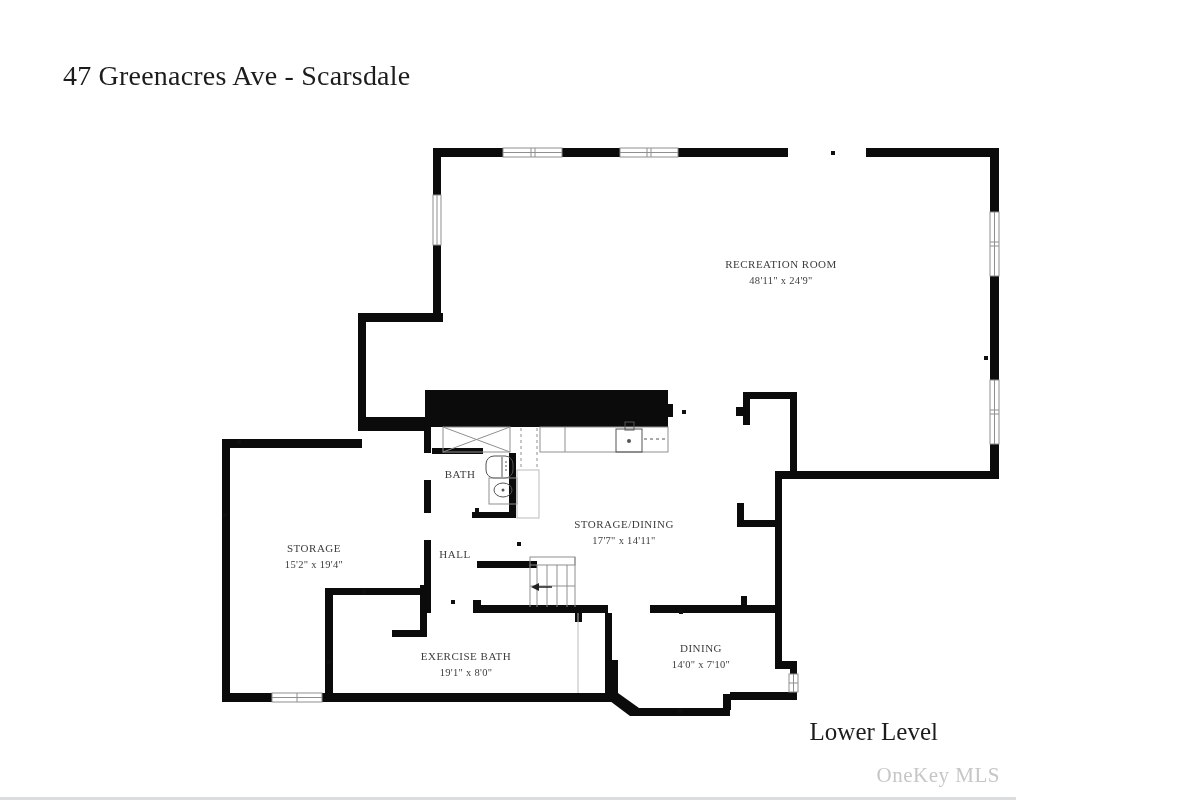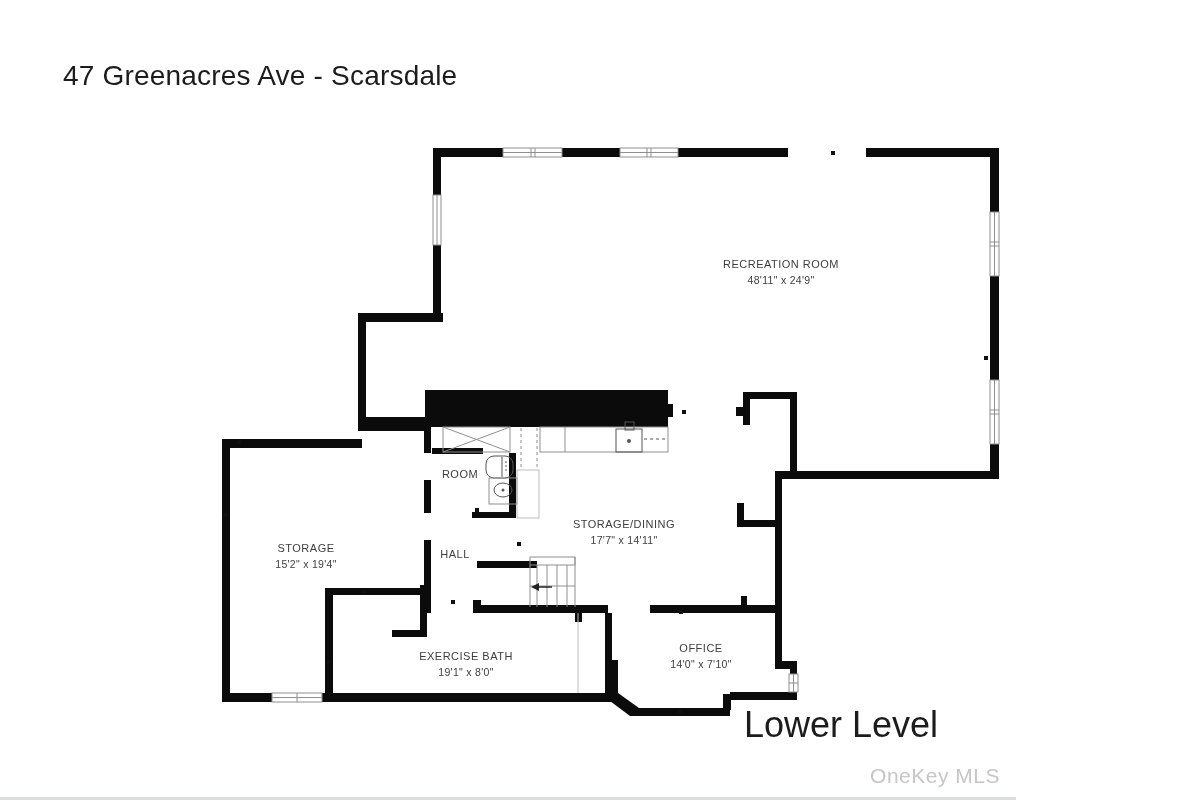--- a/index.html
+++ b/index.html
@@ -1,32 +1,32 @@
 <!DOCTYPE html>
 <html style="--wall: #0b0b0b; --line: #8f8f8f; --line-dark: #555555; --watermark: #c6c6c6;"><head>
 <meta charset="utf-8">
 <style>
   html,body{margin:0;padding:0;background:#ffffff;}
   .canvas{
     position:relative;width:1016px;height:800px;background:#ffffff;
-    overflow:hidden;font-family:Liberation Sans, sans-serif;
+    overflow:hidden;font-family:Liberation Serif, serif;
   }
   .plan-svg{position:absolute;left:0;top:0;}
   .page-title{
     position:absolute;left:63px;top:60px;font-size:28px;color:#1c1c1c;
     letter-spacing:.2px;
   }
   .room-label{
     position:absolute;transform:translateX(-50%);text-align:center;
     color:#3d3d3d;font-size:11px;letter-spacing:.5px;line-height:1.5;
     white-space:nowrap;
   }
   .room-label .dims{font-size:10.5px;letter-spacing:.3px;}
   .level-label{
-    position:absolute;right:78px;bottom:54px;font-size:36px;color:#1c1c1c;
+    position:absolute;right:78px;bottom:54px;font-size:25px;color:#1c1c1c;
   }
   .watermark{
     position:absolute;right:16px;bottom:12px;font-size:21px;
     color:var(--watermark,#c6c6c6);letter-spacing:.5px;
   }
   .bottom-edge{
     position:absolute;left:0;bottom:0;width:1200px;height:3px;background:#dadde0;
   }
   .wall{fill:var(--wall,#0b0b0b);}
   .win{fill:#ffffff;stroke:var(--line,#8f8f8f);stroke-width:1;}
@@ -210,45 +210,45 @@
       <rect class="tick" x="679" y="610" width="4" height="4"></rect>
       <rect class="tick" x="678" y="709" width="4" height="4"></rect>
     </g>
   </svg>
 
   <div class="room-label" style="left: 781px; top: 256px; color: rgb(61, 61, 61);">
     <div>RECREATION ROOM</div>
     <div class="dims">48'11" x 24'9"</div>
   </div>
 
-  <div class="room-label" style="left: 306px; top: 540px; color: rgb(61, 61, 61); text-align: center;">
+  <div class="room-label" style="left: 314px; top: 540px; color: rgb(61, 61, 61); text-align: center;">
     <div>STORAGE</div>
     <div class="dims">15'2" x 19'4"</div>
   </div>
 
   <div class="room-label" style="left: 460px; top: 466px; color: rgb(61, 61, 61);">
-    <div>ROOM</div>
+    <div>BATH</div>
   </div>
 
   <div class="room-label" style="left: 455px; top: 536px; color: rgb(61, 61, 61); margin-top: 10px;">
     <div>HALL</div>
   </div>
 
   <div class="room-label" style="left: 624px; top: 516px; color: rgb(61, 61, 61);">
     <div>STORAGE/DINING</div>
     <div class="dims">17'7" x 14'11"</div>
   </div>
 
   <div class="room-label" style="left: 466px; top: 648px; color: rgb(61, 61, 61);">
     <div>EXERCISE BATH</div>
     <div class="dims">19'1" x 8'0"</div>
   </div>
 
   <div class="room-label" style="left: 701px; top: 640px; color: rgb(61, 61, 61);">
-    <div>OFFICE</div>
+    <div>DINING</div>
     <div class="dims">14'0" x 7'10"</div>
   </div>
 
   <div class="level-label">Lower Level</div>
   <div class="watermark">OneKey MLS</div>
   <div class="bottom-edge"></div>
 
 </div>
 
 </body></html>

